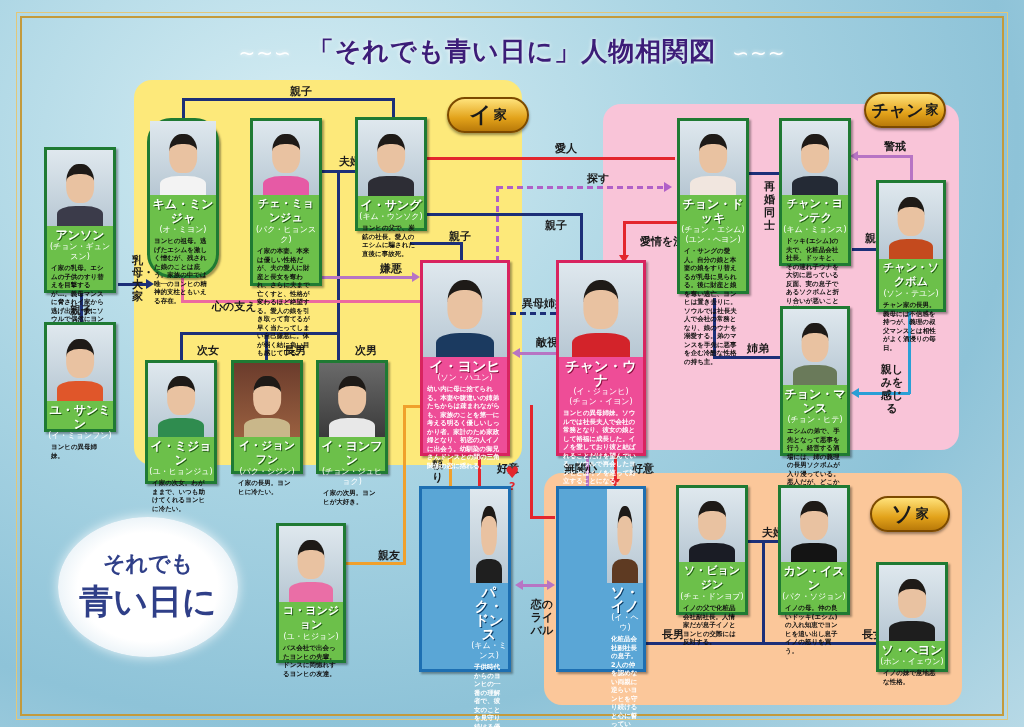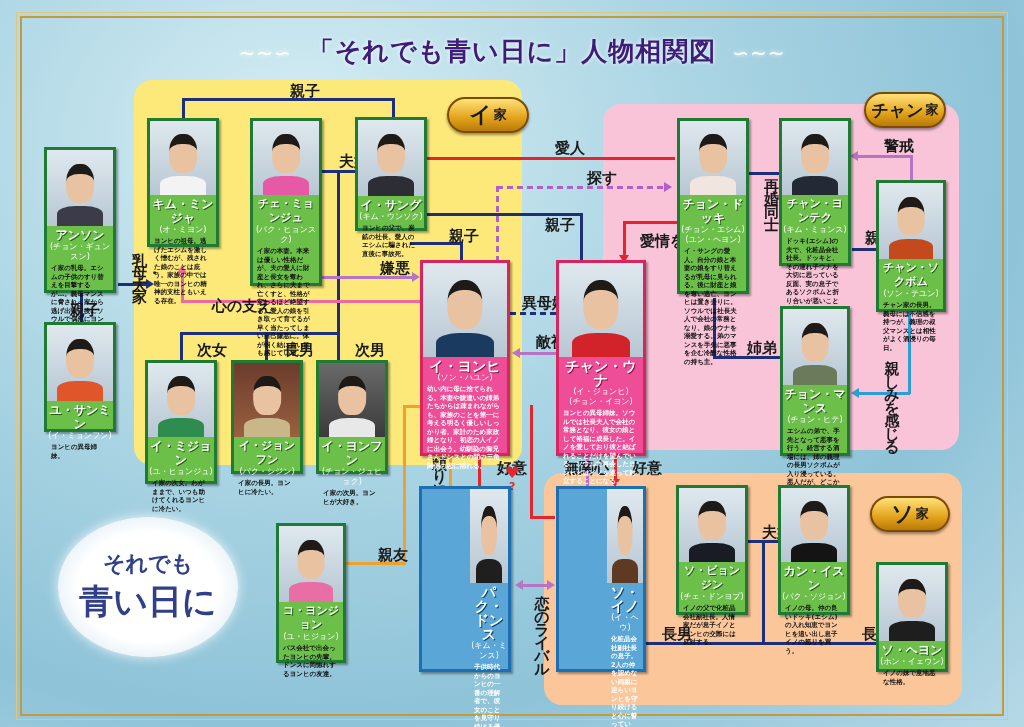--- a/index.html
+++ b/index.html
@@ -76,21 +76,21 @@
   .red { background: #e3262d; }
   .pinkl { background: #ec6aa0; }
   .purple { background: #b774c4; }
   .orange { background: #f0a02c; }
   .cyan { background: #2a9fd6; }
   .dot { background: repeating-linear-gradient(90deg, #b060c8 0 6px, transparent 6px 10px); }
   .vdot { background: repeating-linear-gradient(180deg, #b060c8 0 6px, transparent 6px 10px); }
   .bluedot { background: repeating-linear-gradient(90deg, #1c2f78 0 6px, transparent 6px 10px); }
 
   .label {
-    position: absolute; font-size: 15px; font-weight: bold; color: #1a1a1a;
+    position: absolute; font-size: 11px; font-weight: bold; color: #1a1a1a;
     line-height: 13px; white-space: nowrap; padding-left: 12px;
   }
   .arrow {
     position: absolute; width: 0; height: 0;
     border-style: solid;
   }
   .logo {
     position: absolute; left: 58px; top: 517px; width: 180px; height: 140px;
     border-radius: 50%; background: radial-gradient(#ffffff 55%, #e2eef5 80%, #bcd6e4 100%);
     box-shadow: 0 0 12px rgba(255,255,255,.8);
@@ -256,21 +256,21 @@
 <div class="card" style="left:44px;top:322px;width:72px;height:110px;">
   <div class="photo" style="height:76px;">
       <div class="head"></div>
       <div class="body" style="background:#e0562a"></div>
     </div>
   <div class="name">ユ・サンミン</div>
   <div class="actor">(イ・ミョンフン)</div>
   <div class="desc">ヨンヒの異母姉妹。</div>
 </div>
 
-<div class="card" style="left:147px;top:118px;width:72px;height:129px;">
+<div class="card" style="left:147px;top:118px;width:72px;height:160px;border-radius:24px;">
   <div class="photo" style="height:74px;">
       <div class="head"></div>
       <div class="body" style="background:#f3f3f3"></div>
     </div>
   <div class="name">キム・ミンジャ</div>
   <div class="actor">(オ・ミヨン)</div>
   <div class="desc">ヨンヒの祖母。逃げたエシムを激しく憎むが、残された娘のことは庇う。家族の中では唯一のヨンヒの精神的支柱ともいえる存在。</div>
 </div>
 
 <div class="card" style="left:250px;top:118px;width:72px;height:168px;">

